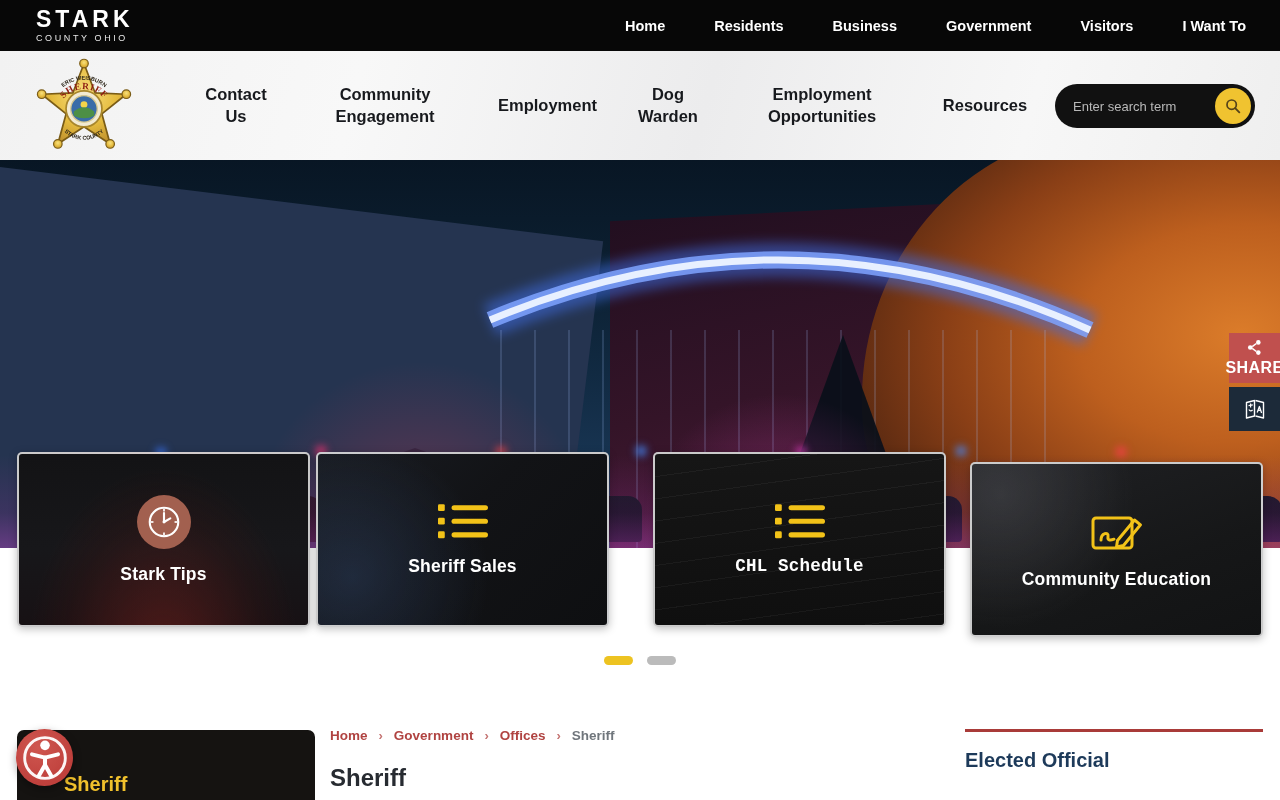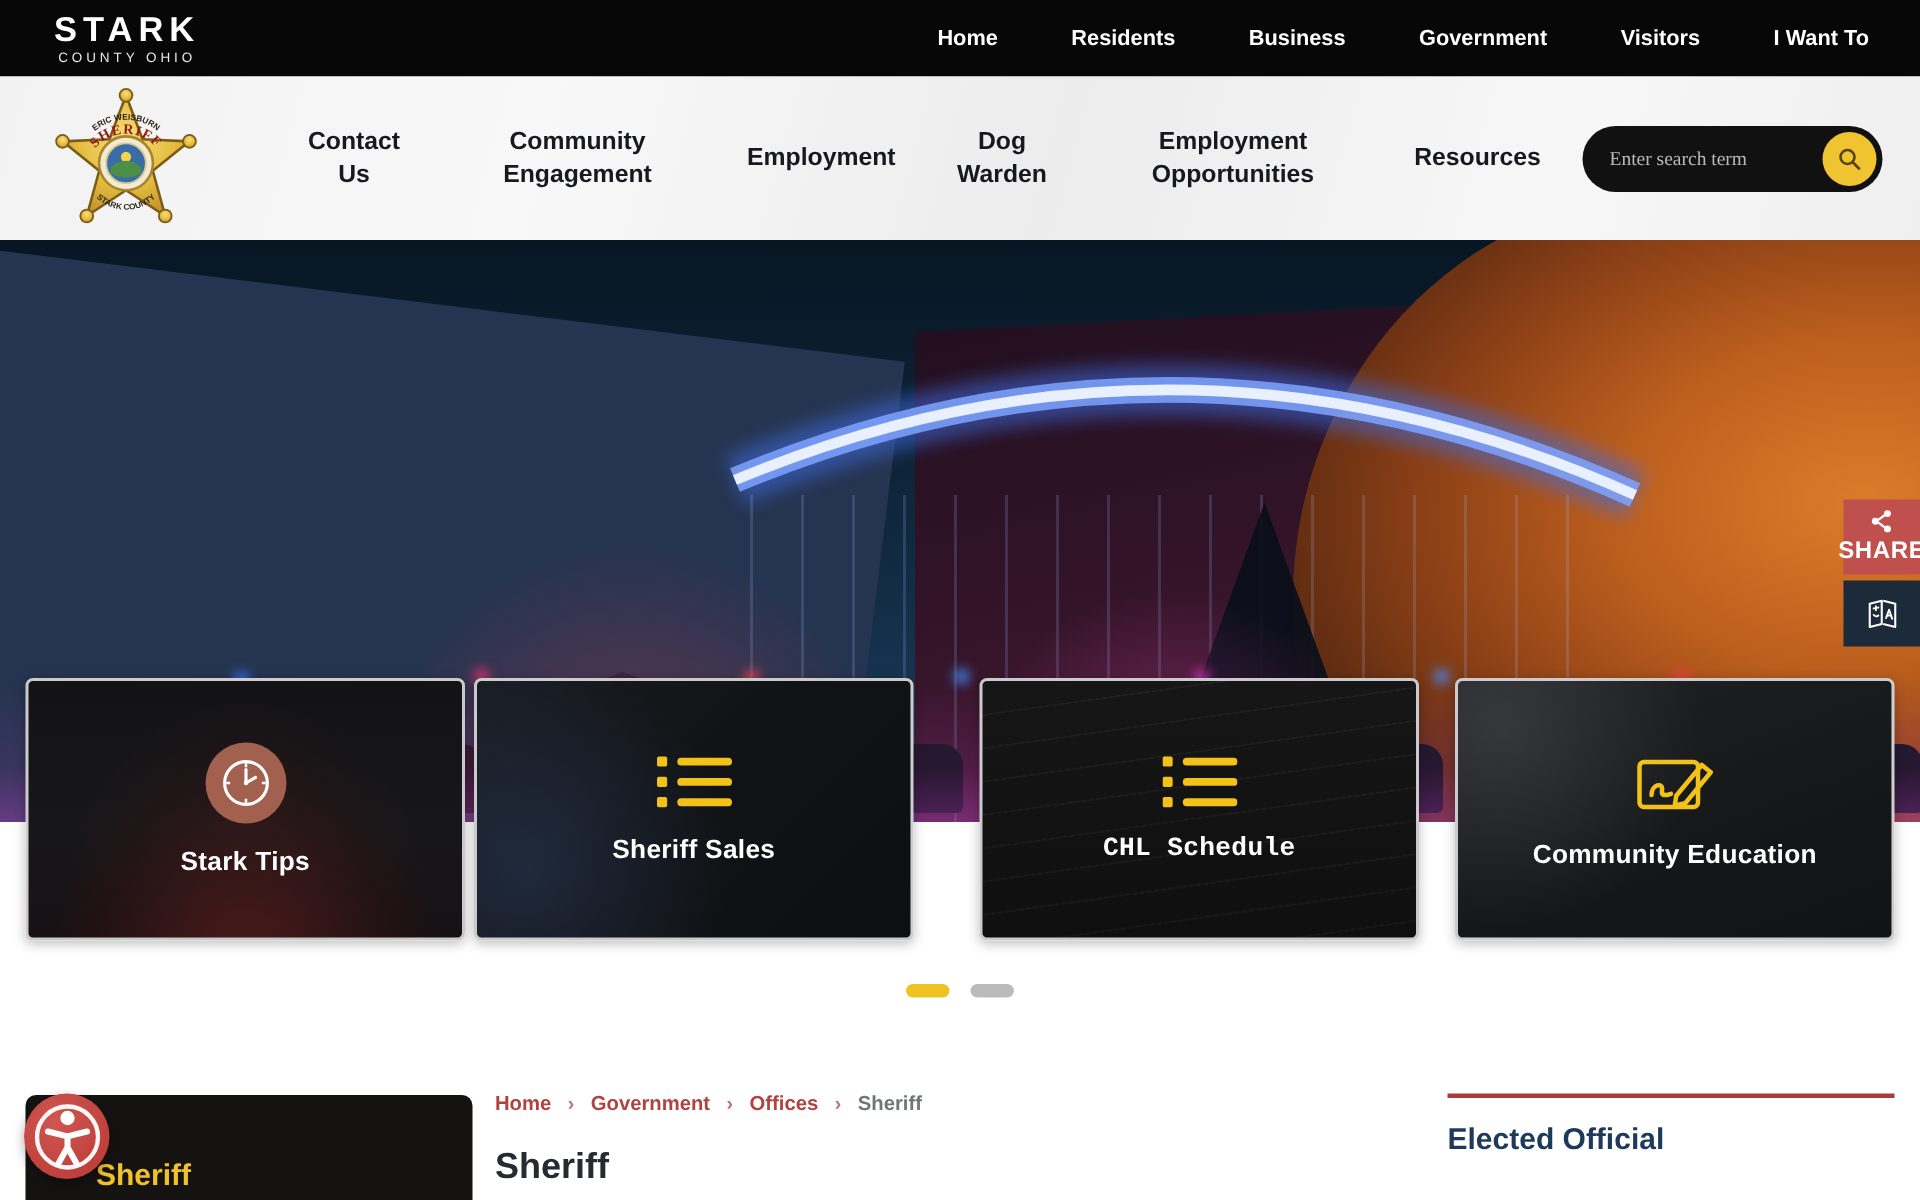--- a/index.html
+++ b/index.html
@@ -1,39 +1,39 @@
 <!DOCTYPE html>
 <html><head>
 <meta charset="utf-8">
 <style>
   * { margin:0; padding:0; box-sizing:border-box; }
   html,body { background:#fff; font-family:"Liberation Sans", sans-serif; }
   #stage { position:relative; width:1280px; height:800px; overflow:hidden; background:#fff; }
 
   
   .topbar { position:absolute; left:0; top:0; width:1280px; height:51px; background:#070707; }
-  .brand { position:absolute; left:36px; top:7px; text-align:center; color:#fff; }
+  .brand { position:absolute; left:36px; top:7px; text-align:left; color:#fff; }
   .brand .nm { font-size:23px; font-weight:700; letter-spacing:4px; line-height:1.05; }
   .brand .tg { font-size:9px; letter-spacing:2.6px; color:#e8e8e8; margin-top:2px; }
   .util-nav { position:absolute; right:34px; top:0; height:51px; display:flex; align-items:center; gap:49px; }
   .util-nav .uitem { color:#fff; font-size:14.5px; font-weight:700; cursor:pointer; white-space:nowrap; }
 
   
   .mainnav { position:absolute; left:0; top:51px; width:1280px; height:109px;
     background:linear-gradient(105deg,#f2f2f2 0%,#f8f8f8 28%,#ececed 55%,#f7f7f7 80%,#efefef 100%); }
   .badge { position:absolute; left:22px; top:4px; width:124px; height:106px; }
   .nav-items { position:absolute; left:200px; top:0; width:830px; height:109px;
     display:flex; align-items:center; justify-content:space-between; }
   .nav-items .nitem { text-align:center; font-size:16.5px; font-weight:700; color:#17191d;
     line-height:1.32; cursor:pointer; }
   .w1{width:95px}.w2{width:72px}.w3{width:118px}.w4{width:80px}.w5{width:72px}.w6{width:128px}.w7{width:90px}
   .searchbox { position:absolute; left:1055px; top:33px; width:200px; height:44px; background:#111;
     border-radius:22px; }
   .searchbox input { position:absolute; left:18px; top:0; width:135px; height:44px; background:transparent;
-    border:none; outline:none; color:#ddd; font-size:13px; font-family:Liberation Serif, serif; }
+    border:none; outline:none; color:#ddd; font-size:13px; font-family:Liberation Sans, sans-serif; }
   .searchbox input::placeholder { color:#b9b9b9; }
   .search-btn { position:absolute; right:4px; top:4px; width:36px; height:36px; border-radius:50%;
     background:#f0c330; border:none; cursor:pointer; display:flex; align-items:center; justify-content:center; }
 
   
   .hero { position:absolute; left:0; top:160px; width:1280px; height:388px; overflow:hidden;
     background:linear-gradient(180deg,#081624 0%,#0c2032 30%,#112a42 55%,#173350 75%,#20395a 100%); }
   .h-leftwall { position:absolute; left:-70px; top:40px; width:650px; height:420px; transform:rotate(7deg);
     background:repeating-linear-gradient(93deg, rgba(205,220,240,.10) 0 2px, rgba(0,0,0,0) 2px 36px),
       linear-gradient(100deg,#35486a 0%,#27375а 0%,#273755 45%,#182540 100%);
@@ -84,21 +84,21 @@
   .translate-btn { position:absolute; left:1229px; top:387px; width:51px; height:44px; background:#1c2a39;
     border:none; cursor:pointer; display:flex; align-items:center; justify-content:center; }
 
   
   .card { position:absolute; top:452px; width:293px; height:175px; border:2px solid rgba(235,235,235,.85);
     border-radius:5px; overflow:hidden; cursor:pointer; display:flex; flex-direction:column;
     align-items:center; justify-content:center; gap:15px; box-shadow:0 2px 8px rgba(0,0,0,.25); }
   .c1{left:17px;  background:radial-gradient(ellipse at 50% 118%, rgba(135,35,30,.50), rgba(70,20,18,.22) 48%, rgba(0,0,0,0) 66%), linear-gradient(180deg,#131315,#17171a 55%,#171114);}
   .c2{left:316px; background:radial-gradient(circle at 12% 72%, rgba(60,90,140,.30), rgba(0,0,0,0) 48%), linear-gradient(135deg,#191c22,#121316 45%,#0e0f11);}
   .c3{left:653px; background:repeating-linear-gradient(172deg, rgba(255,255,255,.045) 0 1px, rgba(0,0,0,0) 1px 22px), linear-gradient(180deg,#161616,#0f0f0f);font-family:Liberation Mono, monospace;}
-  .c4{left:970px; background:radial-gradient(circle at 10% 18%, rgba(120,120,128,.28), rgba(0,0,0,0) 45%), linear-gradient(160deg,#202124,#161718 60%,#121314);}
+  .c4{left:970px; background:radial-gradient(circle at 10% 18%, rgba(120,120,128,.28), rgba(0,0,0,0) 45%), linear-gradient(160deg,#202124,#161718 60%,#121314);margin-top:10px;}
   .card .ttl { color:#fff; font-size:17.5px; font-weight:700; letter-spacing:.2px; }
   .clock-wrap { width:54px; height:54px; border-radius:50%; background:#a2604f;
     display:flex; align-items:center; justify-content:center; }
 
   
   .dots { position:absolute; left:0; top:656px; width:1280px; display:flex; justify-content:center; gap:14px; }
   .dot { width:29px; height:9px; border-radius:4.5px; background:#bbb; cursor:pointer; }
   .dot.active { background:#edc321; }
 
   

